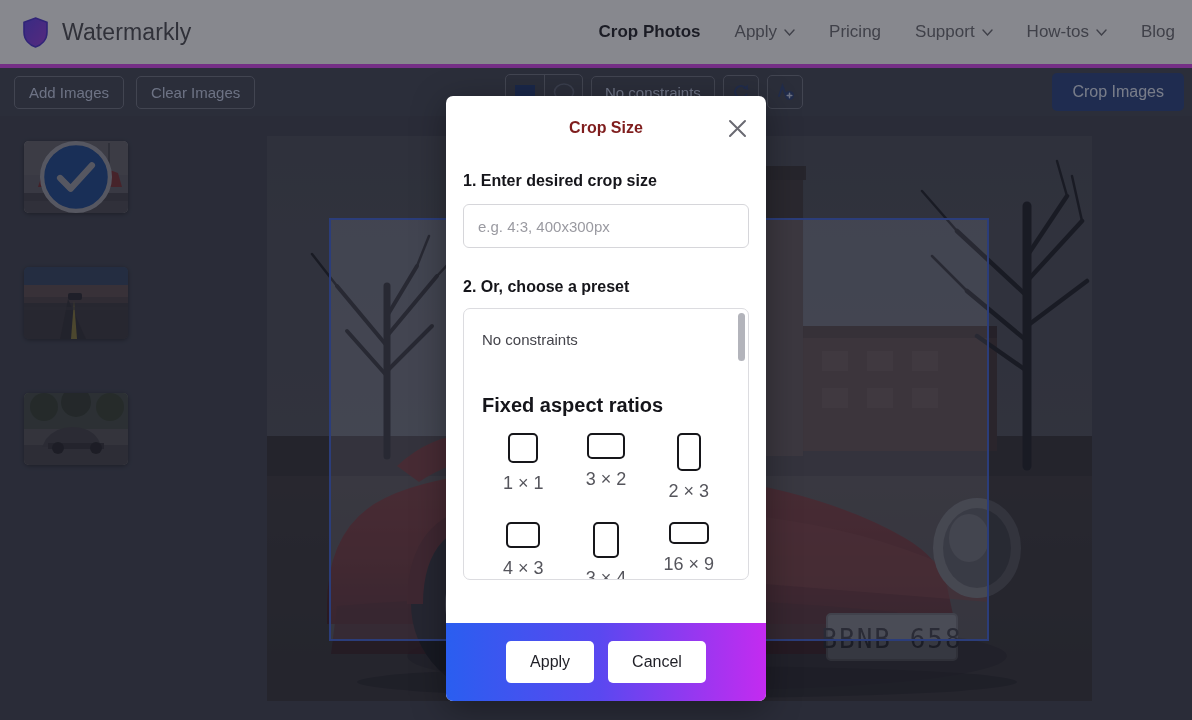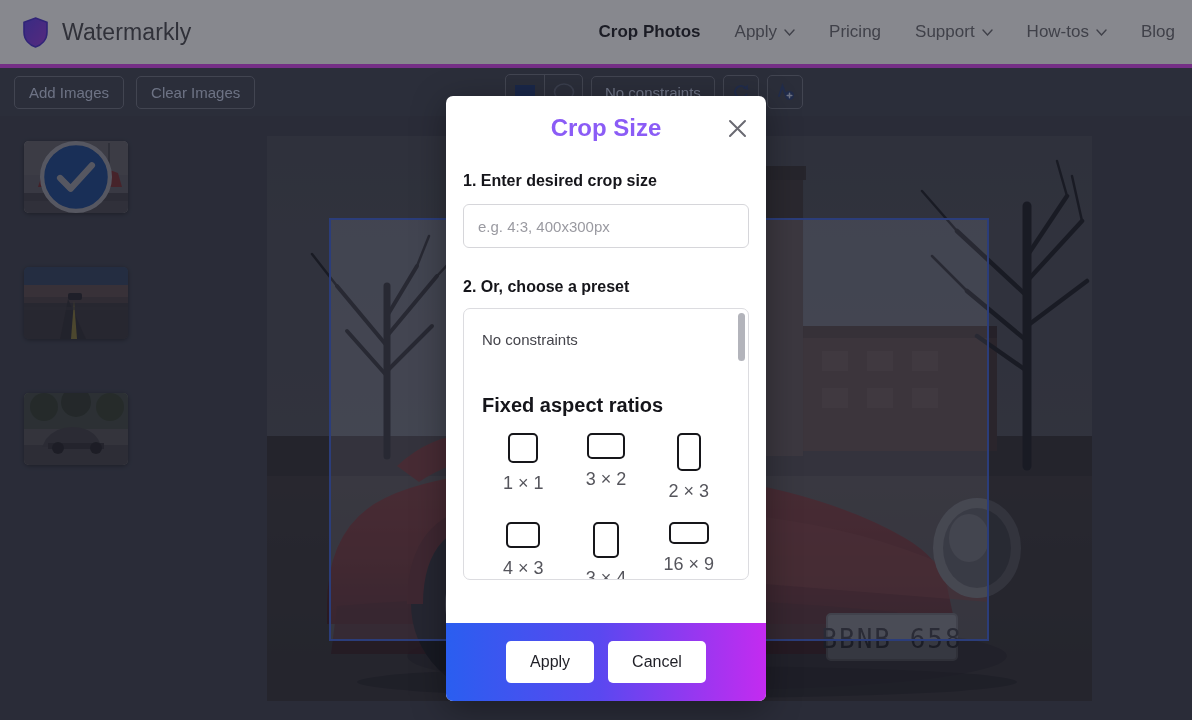--- a/index.html
+++ b/index.html
@@ -138,21 +138,21 @@
     border-radius: 7px;
     z-index: 50;
     display: flex; flex-direction: column;
     box-shadow: 0 8px 34px rgba(0,0,0,.35);
     overflow: hidden;
   }
   .modal-head {
     position: relative; height: 64px; flex: 0 0 64px;
     display: flex; align-items: center; justify-content: center;
   }
-  .modal-title { font-size: 24px; font-weight: bold; color: #8b5cf6; }
+  .modal-title { font-size: 16px; font-weight: bold; color: #7f1d1d; }
   .modal-close {
     position: absolute; right: 16px; top: 19px;
     width: 26px; height: 26px; cursor: pointer;
     display: flex; align-items: center; justify-content: center;
   }
   .modal-body { flex: 1 1 auto; padding: 0 17px; overflow: hidden; }
   .step-label {
     font-size: 16px; font-weight: bold; color: #15151a;
     margin: 12px 0 14px 0;
   }
@@ -286,20 +286,23 @@
 
       <div class="tb-sq">
         <svg width="20" height="20" viewBox="0 0 20 20">
           <path d="M4 14 L7.5 4 L11 14" fill="none" stroke="#2a3f73" stroke-width="2" stroke-linecap="round"></path>
           <circle cx="14.5" cy="13.5" r="4.5" fill="#2a3f73"></circle>
           <path d="M14.5 11.2 V15.8 M12.2 13.5 H16.8" stroke="#c8d2ea" stroke-width="1.5" stroke-linecap="round"></path>
         </svg>
       </div>
     </div>
 
+    <div class="tb-right">
+      <button class="crop-images-btn">Crop Images</button>
+    </div>
   </div>
 
   <div class="thumb-rail">
 
     <div class="thumb">
       <svg viewBox="0 0 104 72">
         <rect width="104" height="72" fill="#8e8c8b"></rect>
         <rect y="0" width="104" height="34" fill="#9a9896"></rect>
         <rect y="52" width="104" height="20" fill="#6d6b6a"></rect>
         <path d="M0 52 H104 V60 H0 Z" fill="#5e5c5b"></path>

